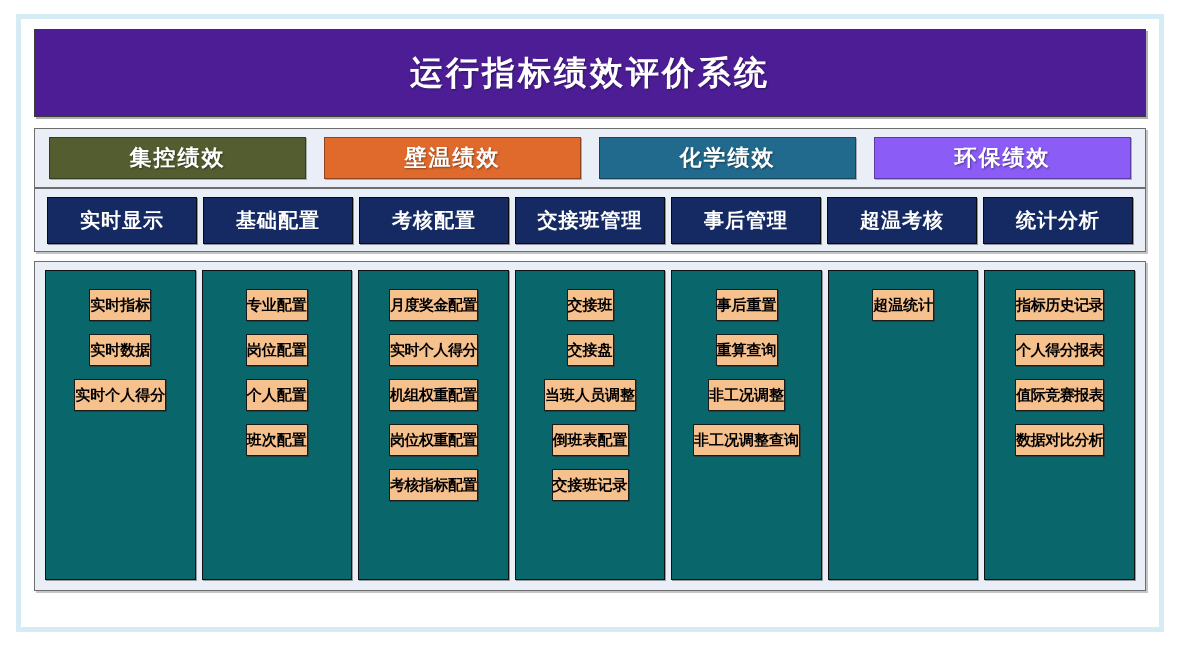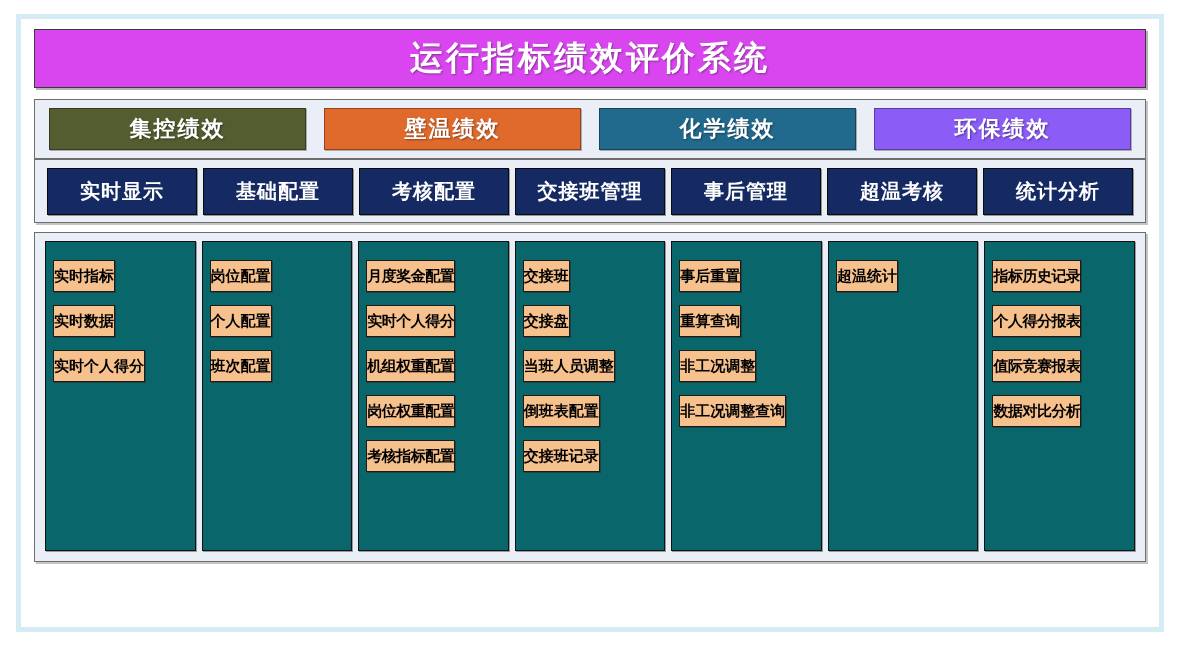--- a/index.html
+++ b/index.html
@@ -15,22 +15,22 @@
     position: absolute;
     left: 16px; top: 14px;
     width: 1148px; height: 618px;
     background: #ffffff;
     border: 5px solid #d6ecf5;
     padding: 10px 13px 12px 13px;
   }
 
   
   #title-banner {
-    height: 59px;
-    background: #d946ef;
+    height: 88px;
+    background: #4c1d95;
     border: 1px solid #3a3a3a;
     box-shadow: 2px 2px 0 0 rgba(80,80,80,0.45);
     display: flex; align-items: center; justify-content: center;
   }
   #title-banner .txt {
     color: #ffffff;
     font-size: 33px;
     font-weight: 700;
     letter-spacing: 3px;
     text-shadow: 1px 1px 2px rgba(0,0,0,0.35);
@@ -98,21 +98,21 @@
   }
   .col {
     flex: 1 1 0;
     background: #09676c;
     border: 1px solid #111111;
     box-shadow: 1px 1px 0 0 rgba(70,70,70,0.5);
     padding: 18px 7px 8px 7px;
     display: flex;
     flex-direction: column;
     gap: 13px;
-    align-items: flex-start;
+    align-items: center;
     min-width: 0;
   }
   .item-btn {
     background: #f7c18d;
     border: 1px solid #1b1b1b;
     color: #000000;
     font-size: 15px;
     font-weight: 700;
     letter-spacing: 0px;
     height: 32px;
@@ -171,20 +171,21 @@
     </div>
   </div>
 
   <div id="content-panel">
     <div class="col">
         <div class="item-btn">实时指标</div>
         <div class="item-btn">实时数据</div>
         <div class="item-btn">实时个人得分</div>
       </div>
     <div class="col">
+        <div class="item-btn">专业配置</div>
         <div class="item-btn">岗位配置</div>
         <div class="item-btn">个人配置</div>
         <div class="item-btn">班次配置</div>
       </div>
     <div class="col wide-text">
         <div class="item-btn">月度奖金配置</div>
         <div class="item-btn">实时个人得分</div>
         <div class="item-btn">机组权重配置</div>
         <div class="item-btn">岗位权重配置</div>
         <div class="item-btn">考核指标配置</div>

